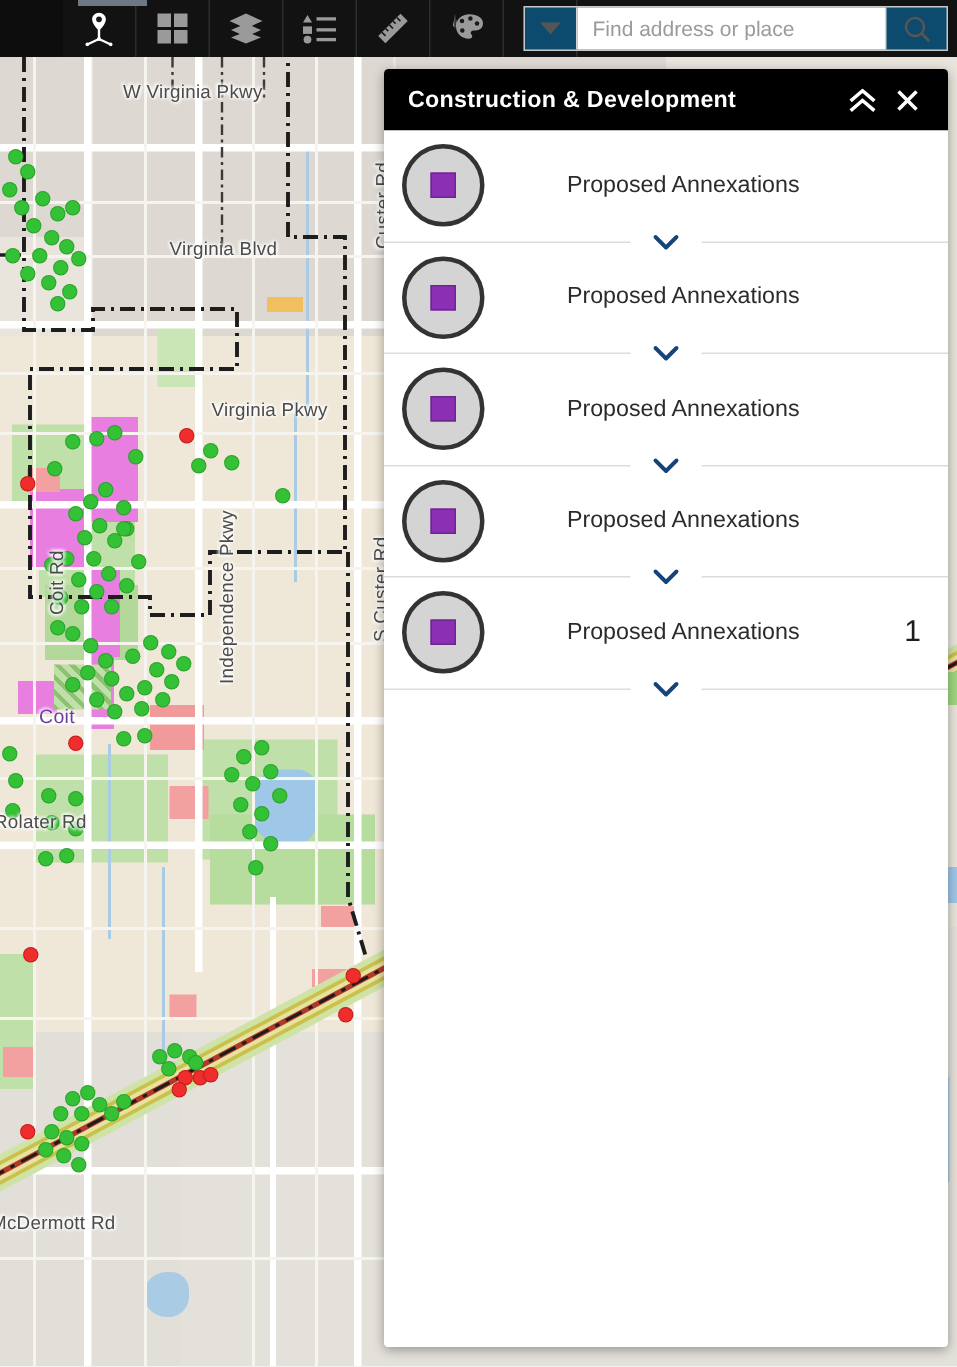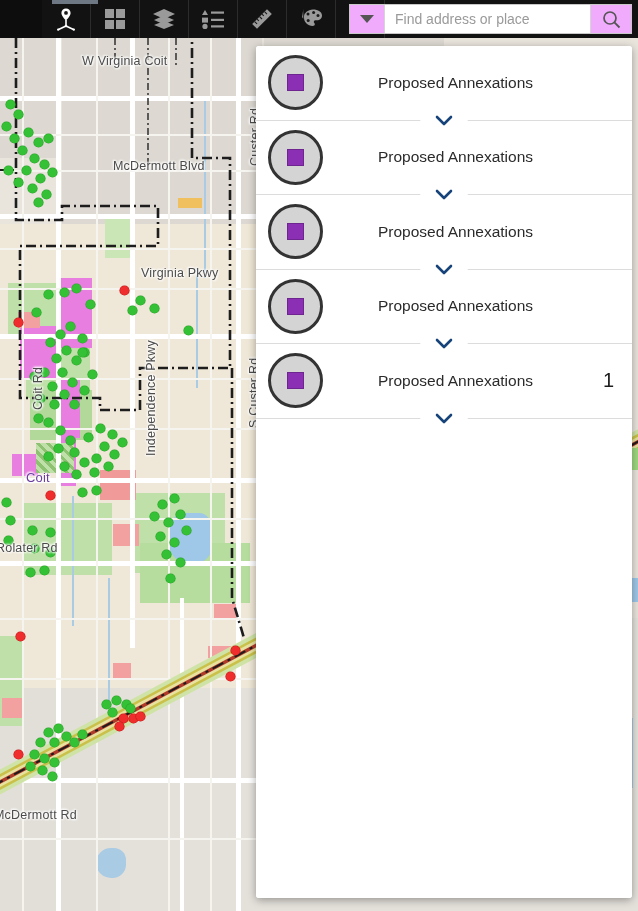--- a/index.html
+++ b/index.html
@@ -72,21 +72,21 @@
   .tb-icon { display:block; }
   .tabhint {
     position:absolute; left: 52px; top: 0; width: 46px; height: 4px;
     background:#6e7784; z-index: 45;
   }
 
   
   #searchwrap {
     position: absolute; left: 349px; top: 4px;
     width: 283px; height: 30px;
-    background: #f0abfc;
+    background: #0c4a6e;
     border: 1px solid #c8c8c8;
     display: flex; align-items: stretch;
     box-sizing: border-box;
     z-index: 41;
   }
   #search-drop {
     width: 34px; display:flex; align-items:center; justify-content:center;
     border-right: 1px solid #d5d5d5; cursor: pointer;
   }
   #search-input {
@@ -409,22 +409,22 @@
     <div class="rdot" style="left:46px;top:453px;"></div>
     <div class="rdot" style="left:16px;top:594px;"></div>
     <div class="rdot" style="left:231px;top:608px;"></div>
     <div class="rdot" style="left:226px;top:634px;"></div>
     <div class="rdot" style="left:119px;top:676px;"></div>
     <div class="rdot" style="left:129px;top:676px;"></div>
     <div class="rdot" style="left:136px;top:674px;"></div>
     <div class="rdot" style="left:115px;top:684px;"></div>
     <div class="rdot" style="left:14px;top:712px;"></div>
 
-    <div class="maplabel" style="left:82px;top:16px;">W Virginia Coit</div>
-    <div class="maplabel" style="left:113px;top:121px;">McDermott Blvd</div>
+    <div class="maplabel" style="left:82px;top:16px;">W Virginia Pkwy</div>
+    <div class="maplabel" style="left:113px;top:121px;">Virginia Blvd</div>
     <div class="maplabel vert" style="left:248px;top:128px;transform:rotate(-90deg);">Custer Rd</div>
     <div class="maplabel" style="left:141px;top:228px;">Virginia Pkwy</div>
     <div class="maplabel vert" style="left:31px;top:372px;transform:rotate(-90deg);">Coit Rd</div>
     <div class="maplabel vert" style="left:144px;top:418px;transform:rotate(-90deg);">Independence Pkwy</div>
     <div class="maplabel vert" style="left:247px;top:390px;transform:rotate(-90deg);">S Custer Rd</div>
     <div class="maplabel" style="left:26px;top:432px;color:#6b3ea0;font-size:13px;">Coit</div>
     <div class="maplabel" style="left:-4px;top:503px;">Rolater Rd</div>
     <div class="maplabel" style="left:-6px;top:770px;">McDermott Rd</div>
 
     <div class="mzone" style="left:626px;top:410px;width:14px;height:22px;background:#9fd87f;"></div>
@@ -525,20 +525,35 @@
     <div id="search-go">
       <svg width="19" height="19" viewBox="0 0 19 19">
         <circle cx="8" cy="8" r="6" fill="none" stroke="#555555" stroke-width="1.7"></circle>
         <line x1="12.4" y1="12.4" x2="17.5" y2="17.5" stroke="#555555" stroke-width="1.9"></line>
       </svg>
     </div>
   </div>
 
   <div id="panel">
 
+    <div id="panel-header">
+      <div id="panel-title">Construction &amp; Development</div>
+      <div class="hdr-btn">
+        <svg width="18" height="16" viewBox="0 0 18 16">
+          <polyline points="2,7.5 9,1.5 16,7.5" fill="none" stroke="#ffffff" stroke-width="2.4" stroke-linecap="square"></polyline>
+          <polyline points="2,14 9,8 16,14" fill="none" stroke="#ffffff" stroke-width="2.4" stroke-linecap="square"></polyline>
+        </svg>
+      </div>
+      <div class="hdr-btn">
+        <svg width="16" height="16" viewBox="0 0 16 16">
+          <line x1="2" y1="2" x2="14" y2="14" stroke="#ffffff" stroke-width="2.4"></line>
+          <line x1="14" y1="2" x2="2" y2="14" stroke="#ffffff" stroke-width="2.4"></line>
+        </svg>
+      </div>
+    </div>
 
     <div id="panel-body">
 
       <div class="lrow">
         <div class="swatch">
             <i></i>
           </div>
         <div class="lname">Proposed Annexations</div>
         <div class="lcount"></div>
       </div>

